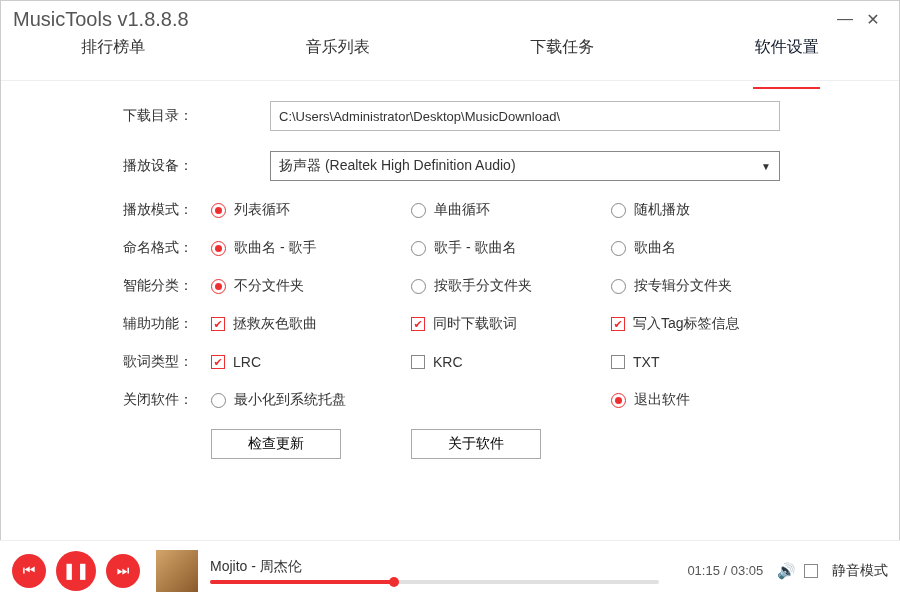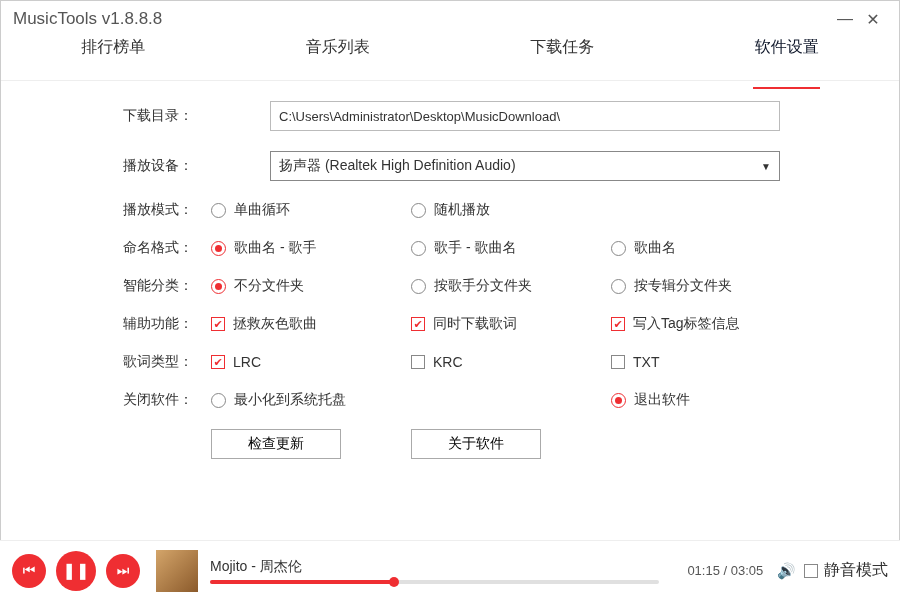--- a/index.html
+++ b/index.html
@@ -1,18 +1,18 @@
 <!DOCTYPE html>
 <html><head>
 <meta charset="utf-8">
 <style>
 * { box-sizing: border-box; margin: 0; padding: 0; }
 body { font-family: "Microsoft YaHei", sans-serif; font-size: 14px; color: #333; background: #fff; width: 900px; height: 600px; overflow: hidden; border: 1px solid #ccc; }
 .titlebar { height: 36px; display: flex; align-items: center; padding: 0 12px; }
-.titlebar .title { flex: 1; font-size: 17px; color: #555; }
+.titlebar .title { flex: 1; font-size: 20px; color: #555; }
 .titlebar .winbtn { width: 28px; text-align: center; font-size: 16px; cursor: pointer; color: #555; }
 .tabs { display: flex; height: 44px; border-bottom: 1px solid #eee; }
 .tab { flex: 1; text-align: center; font-size: 16px; cursor: pointer; color: #333; position: relative; }
 .tab.active { color: #0f172a; }
 .tab.active::after { content: ""; position: absolute; left: 35%; right: 35%; bottom: -9px; height: 2px; background: #ef2e32; }
 .content { padding: 20px 60px 10px 60px; }
 .row { display: flex; align-items: center; margin-bottom: 20px; }
 .row .label { width: 150px; text-align: right; padding-right: 18px; color: #333; }
 .row .field { flex: 1; display: flex; align-items: center; gap: 0; justify-content: center; }
 .input-text { width: 510px; height: 30px; border: 1px solid #bbb; padding: 0 8px; font-size: 13px; color: #333; }
@@ -32,21 +32,21 @@
 .pbtn.play { width: 40px; height: 40px; font-size: 16px; }
 .albumart { width: 42px; height: 42px; background: linear-gradient(135deg,#d4a56a,#8b5a2b); margin: 0 12px 0 6px; }
 .track { flex: 1; display: flex; flex-direction: column; justify-content: center; }
 .track-title { font-size: 14px; color: #333; margin-bottom: 4px; }
 .progress { position: relative; height: 4px; background: #e0e0e0; border-radius: 2px; }
 .progress .fill { position: absolute; left: 0; top: 0; bottom: 0; width: 41%; background: #ef2e32; border-radius: 2px; }
 .progress .thumb { position: absolute; left: 41%; top: 50%; width: 10px; height: 10px; background: #ef2e32; border-radius: 50%; transform: translate(-50%,-50%); }
 .time { width: 90px; text-align: right; font-size: 13px; color: #555; margin: 0 14px; }
 .vol { display: flex; align-items: center; gap: 8px; }
 .volicon { font-size: 15px; color: #555; }
-.mute { display: flex; align-items: center; gap: 6px; font-size: 16px; cursor: pointer; }
+.mute { display: flex; align-items: center; gap: 14px; font-size: 14px; cursor: pointer; }
 </style>
 </head>
 <body>
 
 <div class="titlebar">
   <div class="title">MusicTools v1.8.8.8</div>
   <div class="winbtn">—</div>
   <div class="winbtn">✕</div>
 </div>
 
@@ -72,20 +72,24 @@
       <div class="select-wrap">
         <span>扬声器 (Realtek High Definition Audio)</span>
         <span class="caret">▼</span>
       </div>
     </div>
   </div>
 
   <div class="row">
     <div class="label">播放模式：</div>
     <div class="opts">
+      <div class="opt">
+          <span class="radio checked"></span>
+          <span>列表循环</span>
+        </div>
       <div class="opt">
           <span class="radio"></span>
           <span>单曲循环</span>
         </div>
       <div class="opt">
           <span class="radio"></span>
           <span>随机播放</span>
         </div>
     </div>
   </div>

